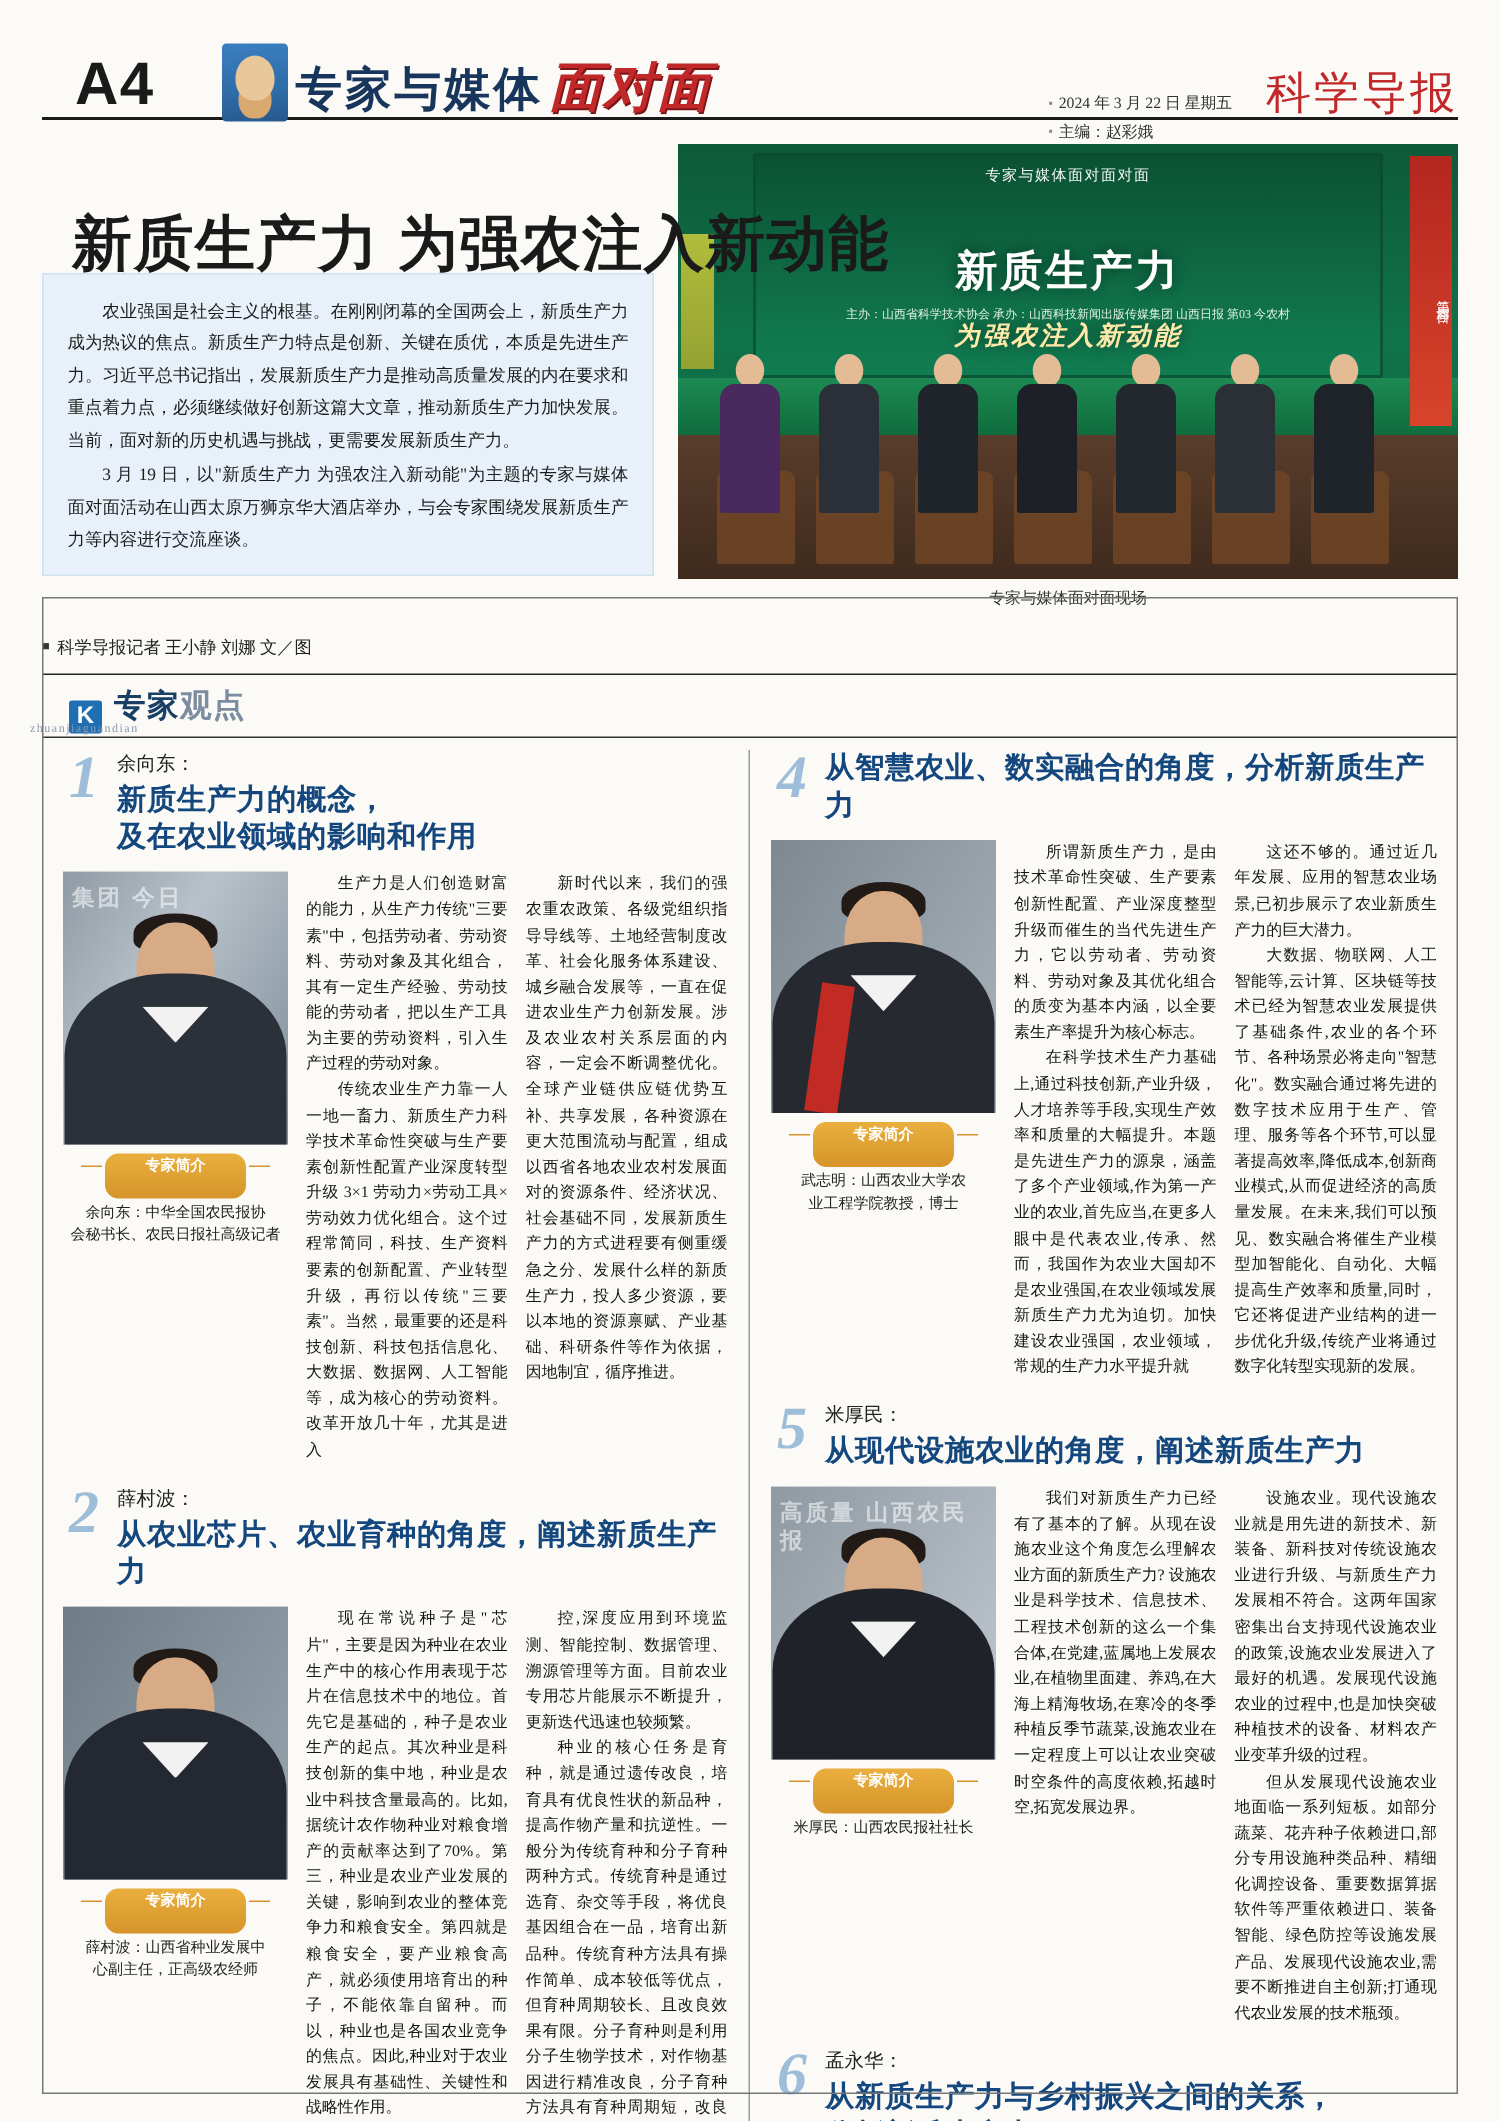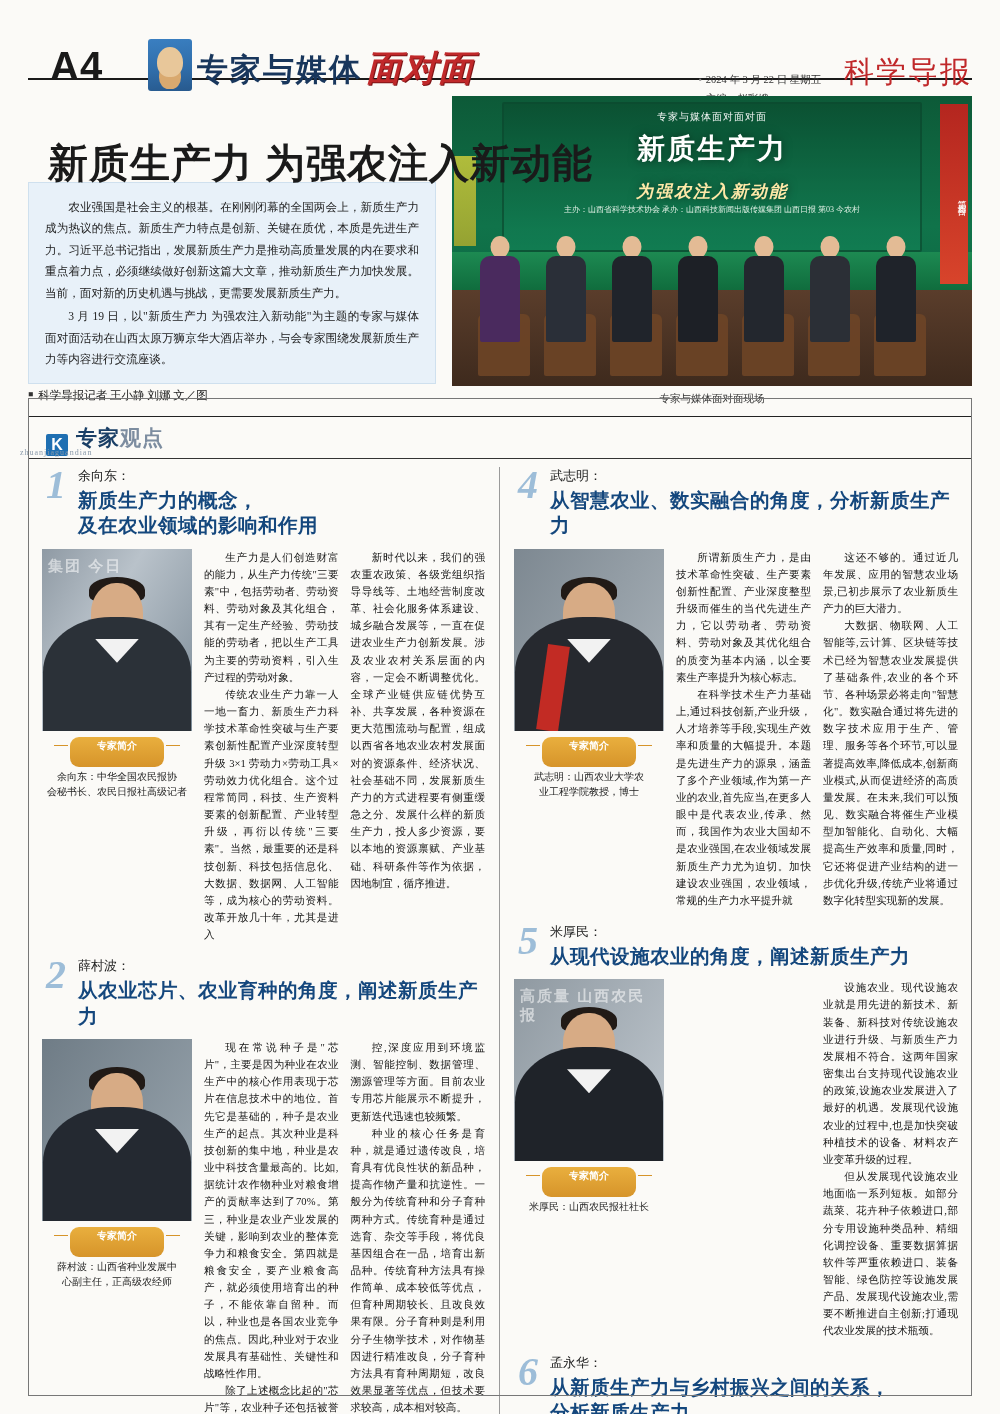--- a/index.html
+++ b/index.html
@@ -7,21 +7,21 @@
     width: 1000px; height: 1414px;
     background: #fbfaf7;
     font-family: "Liberation Serif", serif;
     color: #1a1a1a;
     position: relative;
     overflow: hidden;
   }
   .page { position: relative; width: 1000px; height: 1414px; padding: 0 28px; }
 
   
-  .masthead { display: flex; align-items: flex-start; padding-top: 32px; height: 74px; }
+  .masthead { display: flex; align-items: flex-start; padding-top: 22px; height: 74px; }
   .page-no {
     font-size: 40px; font-weight: bold; letter-spacing: 1px;
     font-family: "Liberation Sans", sans-serif;
     padding-left: 22px; padding-top: 12px; width: 120px;
   }
   .section-logo {
     margin-top: 4px; height: 58px; display: flex; align-items: center;
     position: relative;
   }
   .logo-badge {
@@ -73,40 +73,41 @@
     position: absolute; left: 48px; top: 140px; z-index: 4;
   }
   .lede {
     background: #e8f1f9; border: 1px solid #cfe0ee;
     padding: 14px 16px 12px 16px; margin-top: 86px;
     font-size: 11.6px; line-height: 1.85; text-align: justify;
     text-indent: 2em; color: #1c1c1c;
   }
   .lede p + p { margin-top: 2px; }
   .byline {
-    margin-top: 4px; font-size: 11.5px; color: #222;
+    margin-top: 40px; font-size: 11.5px; color: #222;
   }
   .byline:before {
     content: "■"; color: #333; font-size: 8.5px; margin-right: 5px; vertical-align: 1.5px;
   }
 
   
   .photo-wrap { width: 520px; margin-left: auto; margin-top: 0; }
   .stage {
     width: 520px; height: 290px; position: relative; overflow: hidden;
     background: linear-gradient(#0d5a38, #10734a 45%, #0a5c3a);
   }
   .stage .scr-title {
     position: absolute; top: 14px; left: 0; right: 0; text-align: center;
     color: #fff; font-size: 10px; letter-spacing: 1px; opacity: .95;
   }
   .stage .scr-big1, .stage .scr-big2 {
     position: absolute; width: 100%; text-align: center; color: #fff;
     font-weight: bold; font-family: "Liberation Sans", sans-serif;
     text-shadow: 0 0 10px rgba(0,0,0,.5);
+    margin-top: 32px;
   }
   .stage .scr-big1 { top: 34px; font-size: 28px; letter-spacing: 2px; }
   .stage .scr-big2 { top: 84px; font-size: 17px; letter-spacing: 2px; color:#ffe9a8;font-style:italic; }
   .stage .scr-sub {
     position: absolute; top: 108px; width: 100%; text-align: center;
     color: #dff0e4; font-size: 8px; line-height: 1.6;
   }
   .stage .backdrop {
     position: absolute; left: 50px; top: 6px; width: 420px; height: 150px;
     background: linear-gradient(#0a4a2e,#13865a);
@@ -421,21 +422,20 @@
       </div>
 
     </div>
 
     <div class="col right">
 
       <div class="block">
         <div class="blk-head">
           <div class="num">4</div>
           <div>
-            <div class="spk-name">武志明：</div>
             <div class="blk-title">从智慧农业、数实融合的角度，分析新质生产力</div>
           </div>
         </div>
         <div class="body-wrap">
           <div class="portrait-col">
             <div class="portrait">
               <div class="bgwall" style="background:linear-gradient(120deg,#7d8891,#aab3ba);"></div>
               <div class="phair"></div>
                 <div class="phead"></div>
               <div class="pbody" style="background:#26292f;"></div>
@@ -472,20 +472,21 @@
               <div class="bg-txt">高质量 山西农民报</div>
               <div class="phair"></div>
                 <div class="phead"></div>
               <div class="pbody" style="background:#1f2329;"></div>
               <div class="collar"></div>
             </div>
             <div class="intro-tag">专家简介</div>
             <div class="cap" style="white-space:pre-line">米厚民：山西农民报社社长</div>
           </div>
           <div class="ptext" style="flex:1">
+            <p>我们对新质生产力已经有了基本的了解。从现在设施农业这个角度怎么理解农业方面的新质生产力? 设施农业是科学技术、信息技术、工程技术创新的这么一个集合体,在党建,蓝属地上发展农业,在植物里面建、养鸡,在大海上精海牧场,在寒冷的冬季种植反季节蔬菜,设施农业在一定程度上可以让农业突破时空条件的高度依赖,拓越时空,拓宽发展边界。</p>
           </div>
           <div class="ptext" style="flex:1">
             <p>设施农业。现代设施农业就是用先进的新技术、新装备、新科技对传统设施农业进行升级、与新质生产力发展相不符合。这两年国家密集出台支持现代设施农业的政策,设施农业发展进入了最好的机遇。发展现代设施农业的过程中,也是加快突破种植技术的设备、材料农产业变革升级的过程。</p>
             <p>但从发展现代设施农业地面临一系列短板。如部分蔬菜、花卉种子依赖进口,部分专用设施种类品种、精细化调控设备、重要数据算据软件等严重依赖进口、装备智能、绿色防控等设施发展产品、发展现代设施农业,需要不断推进自主创新;打通现代农业发展的技术瓶颈。</p>
           </div>
         </div>
       </div>
 
       <div class="block">
         <div class="blk-head">

